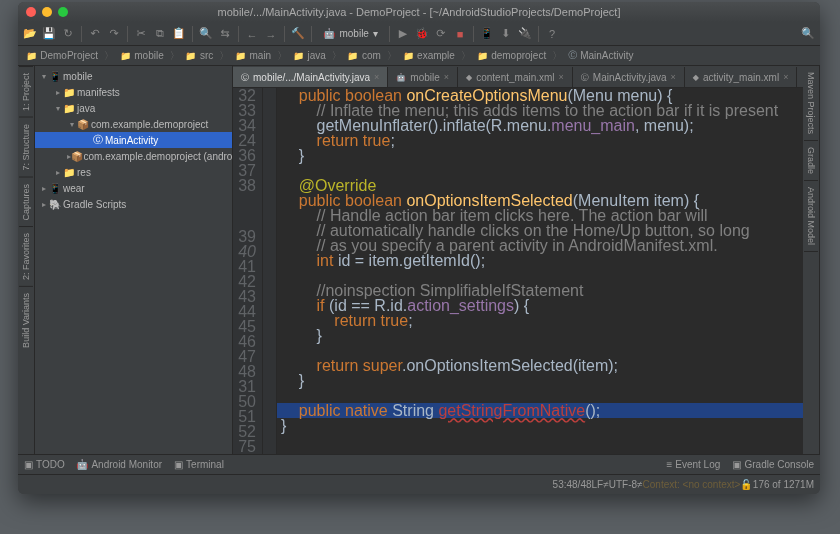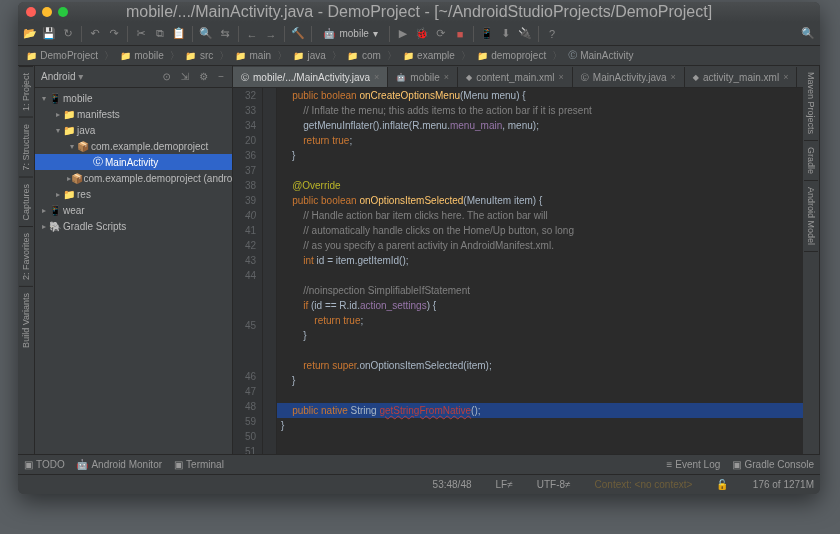--- a/index.html
+++ b/index.html
@@ -2,21 +2,21 @@
 <html><head>
 <meta charset="utf-8">
 <style>
   * { box-sizing: border-box; margin: 0; padding: 0; font-family: "Lucida Grande","Segoe UI",sans-serif; }
   body { background:#5a5f63; width:840px; height:534px; overflow:hidden; font-size:10px; color:#bbb; }
   .window { position:absolute; left:18px; top:2px; width:802px; height:492px; background:#3c3f41; border-radius:6px; box-shadow:0 8px 24px rgba(0,0,0,.5); overflow:hidden; display:flex; flex-direction:column; }
   .titlebar { height:20px; background:linear-gradient(#4a4d4f,#3c3f41); display:flex; align-items:center; padding:0 8px; position:relative; }
   .traffic { display:flex; gap:6px; }
   .dot { width:10px; height:10px; border-radius:50%; }
   .dot.r{background:#ff5f57}.dot.y{background:#febc2e}.dot.g{background:#28c840}
-  .title { position:absolute; left:0; right:0; text-align:center; font-size:16px; color:#aaa; pointer-events:none; }
+  .title { position:absolute; left:0; right:0; text-align:center; font-size:11px; color:#aaa; pointer-events:none; }
   .toolbar { height:24px; background:#3c3f41; border-bottom:1px solid #282828; display:flex; align-items:center; padding:0 4px; gap:3px; }
   .toolbar .ico { width:16px; height:16px; display:flex; align-items:center; justify-content:center; font-size:11px; color:#888; cursor:pointer; }
   .toolbar .sep { width:1px; height:16px; background:#555; margin:0 2px; }
   .runconf { font-size:10px; color:#bbb; padding:0 6px; display:flex; align-items:center; gap:4px; }
   .breadcrumb { height:20px; background:#3c3f41; border-bottom:1px solid #282828; display:flex; align-items:center; padding:0 4px; font-size:10px; color:#999; gap:2px; }
   .breadcrumb .crumb { padding:0 4px; display:flex; align-items:center; gap:3px; }
   .breadcrumb .chev { color:#666; }
   .folder-icon{color:#87939a;font-size:9px}
   .main { flex:1; display:flex; min-height:0; }
   .gutter { width:17px; background:#3c3f41; border-right:1px solid #282828; display:flex; flex-direction:column; align-items:center; }
@@ -31,29 +31,29 @@
   .node { display:flex; align-items:center; height:16px; padding-right:4px; cursor:pointer; white-space:nowrap; color:#bbb; }
   .node .arrow{width:10px;text-align:center;color:#888;font-size:8px}
   .node .nicon{width:14px;text-align:center;font-size:10px}
   .node.sel { background:#2f65ca; color:#fff; }
   .editor-area { flex:1; display:flex; flex-direction:column; min-width:0; }
   .tabs { height:22px; background:#3c3f41; border-bottom:1px solid #282828; display:flex; align-items:flex-end; }
   .tab { height:20px; padding:0 8px; display:flex; align-items:center; gap:4px; font-size:10px; color:#999; border-right:1px solid #282828; background:#3c3f41; cursor:pointer; }
   .tab.active { background:#515658; color:#ddd; }
   .tab .x{color:#777;font-size:9px}
   .ficon{font-size:8px}
-  .editor { flex:1; display:flex; background:#2b2b2b; font-family:Menlo,Consolas,monospace; font-size:10px; line-height:15px; overflow:hidden; }
+  .editor { flex:1; display:flex; background:#2b2b2b; font-family:Menlo,Consolas,monospace; font-size:16px; line-height:15px; overflow:hidden; }
   .lines { width:30px; text-align:right; padding:0 6px 0 0; color:#606366; background:#313335; border-right:1px solid #282828; user-select:none; }
   .markers { width:14px; background:#313335; border-right:1px solid #282828; }
   .code { flex:1; position:relative; padding-left:4px; white-space:pre; color:#a9b7c6; overflow:hidden; }
   .code .row { height:15px; }
   .code .hl378 { background:#214283; padding-left:0; margin-left:-4px; padding-left:4px; }
   .kw{color:#cc7832}.cmt{color:#808080}.ann{color:#bbb529}.fn{color:#ffc66d}.fld{color:#9876aa;}
   .errfn{color:#bc3f3c;text-decoration:underline wavy #bc3f3c}
-  .statusbar { height:20px; background:#3c3f41; border-top:1px solid #282828; display:flex; align-items:center; padding:0 6px; font-size:10px; color:#999; gap:24px; }
+  .statusbar { height:20px; background:#3c3f41; border-top:1px solid #282828; display:flex; align-items:center; padding:0 6px; font-size:10px; color:#999; gap:0; }
   .statusbar .spacer{flex:1}
   .bottom-tools { height:20px; background:#3c3f41; border-top:1px solid #282828; display:flex; align-items:center; padding:0 6px; font-size:10px; color:#999; gap:12px;}
   .bottom-tools .spacer{flex:1}
   .ctx{color:#6e5e3a}
   .run{color:#499c54}.debug{color:#499c54}
 </style>
 </head>
 <body>
 
 <div class="window">
@@ -157,28 +157,20 @@
   <div class="main">
     <div class="gutter" id="lgut">
         <div class="gutter-tab">1: Project</div>
         <div class="gutter-tab">7: Structure</div>
         <div class="gutter-tab">Captures</div>
         <div class="gutter-tab">2: Favorites</div>
         <div class="gutter-tab">Build Variants</div>
       </div>
 
     <div class="sidebar">
-      <div class="side-head">
-        <span class="dd">Android</span>
-        <span class="spacer"></span>
-        <span class="micon">⊙</span>
-        <span class="micon">⇲</span>
-        <span class="micon">⚙</span>
-        <span class="micon">−</span>
-      </div>
       <div class="tree" id="tree">
           <div class="node" style="padding-left: 4px;">
             <span class="arrow">▾</span>
             <span class="nicon">📱</span>
             <span>mobile</span>
           </div>
           <div class="node" style="padding-left: 18px;">
             <span class="arrow">▸</span>
             <span class="nicon">📁</span>
             <span>manifests</span>
@@ -247,35 +239,35 @@
             <span class="ficon">◆</span>
             <span>activity_main.xml</span>
             <span class="x">×</span>
           </div>
         </div>
       <div class="editor">
         <div class="lines" id="linenums">
             <div style="height: 15px;">32</div>
             <div style="height: 15px; text-align: right;">33</div>
             <div style="height: 15px;">34</div>
-            <div style="height: 15px;">20</div>
+            <div style="height: 15px;">24</div>
             <div style="height: 15px;">36</div>
             <div style="height: 15px;">37</div>
             <div style="height: 15px;">38</div>
-            <div style="height: 15px;">39</div>
+            <div style="height: 15px; margin-top: 36px;">39</div>
             <div style="height: 15px; font-style: italic;">40</div>
             <div style="height: 15px;">41</div>
             <div style="height: 15px;">42</div>
             <div style="height: 15px;">43</div>
             <div style="height: 15px;">44</div>
-            <div style="height: 15px; margin-top: 35px;">45</div>
-            <div style="height: 15px; margin-top: 36px;">46</div>
+            <div style="height: 15px;">45</div>
+            <div style="height: 15px;">46</div>
             <div style="height: 15px;">47</div>
             <div style="height: 15px;">48</div>
-            <div style="height: 15px;">59</div>
+            <div style="height: 15px;">31</div>
             <div style="height: 15px;">50</div>
             <div style="height: 15px;">51</div>
             <div style="height: 15px;">52</div>
             <div style="height: 15px;">75</div>
             <div style="height: 15px;">54</div>
             <div style="height: 15px;">55</div>
           </div>
         <div class="markers"></div>
         <div class="code" id="code"><div class="row">    <span class="kw">public boolean</span> <span class="fn">onCreateOptionsMenu</span>(Menu menu) {</div><div class="row">        <span class="cmt">// Inflate the menu; this adds items to the action bar if it is present</span></div><div class="row">        getMenuInflater().inflate(R.menu.<span class="fld">menu_main</span>, menu);</div><div class="row">        <span class="kw">return true</span>;</div><div class="row">    }</div><div class="row"></div><div class="row">    <span class="ann">@Override</span></div><div class="row">    <span class="kw">public boolean</span> <span class="fn">onOptionsItemSelected</span>(MenuItem item) {</div><div class="row">        <span class="cmt">// Handle action bar item clicks here. The action bar will</span></div><div class="row">        <span class="cmt">// automatically handle clicks on the Home/Up button, so long</span></div><div class="row">        <span class="cmt">// as you specify a parent activity in AndroidManifest.xml.</span></div><div class="row">        <span class="kw">int</span> id = item.getItemId();</div><div class="row"></div><div class="row">        <span class="cmt">//noinspection SimplifiableIfStatement</span></div><div class="row">        <span class="kw">if</span> (id == R.id.<span class="fld">action_settings</span>) {</div><div class="row">            <span class="kw">return true</span>;</div><div class="row">        }</div><div class="row"></div><div class="row">        <span class="kw">return super</span>.onOptionsItemSelected(item);</div><div class="row">    }</div><div class="row"></div><div class="row hl378">    <span class="kw">public native</span> String <span class="errfn">getStringFromNative</span>();</div><div class="row">}</div><div class="row"></div></div>
       </div>

